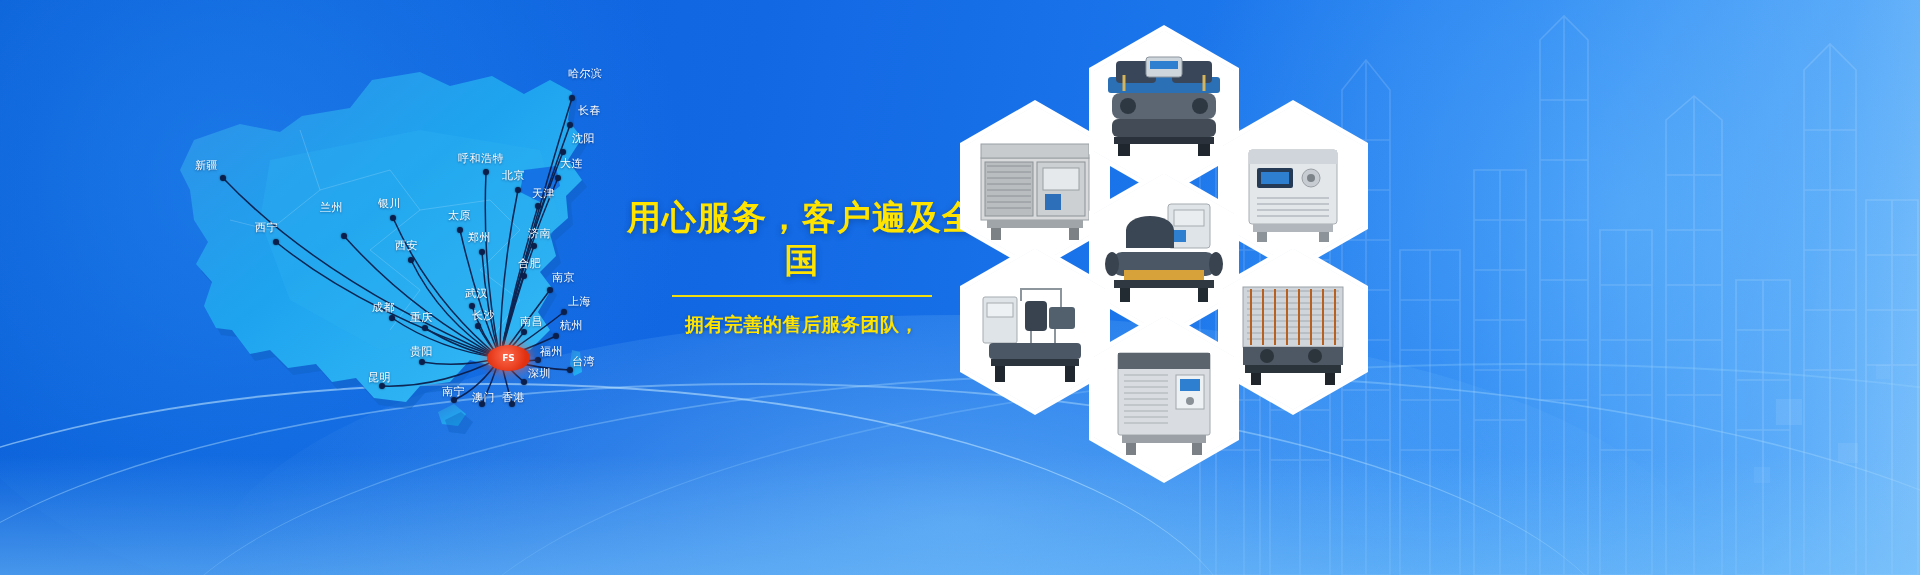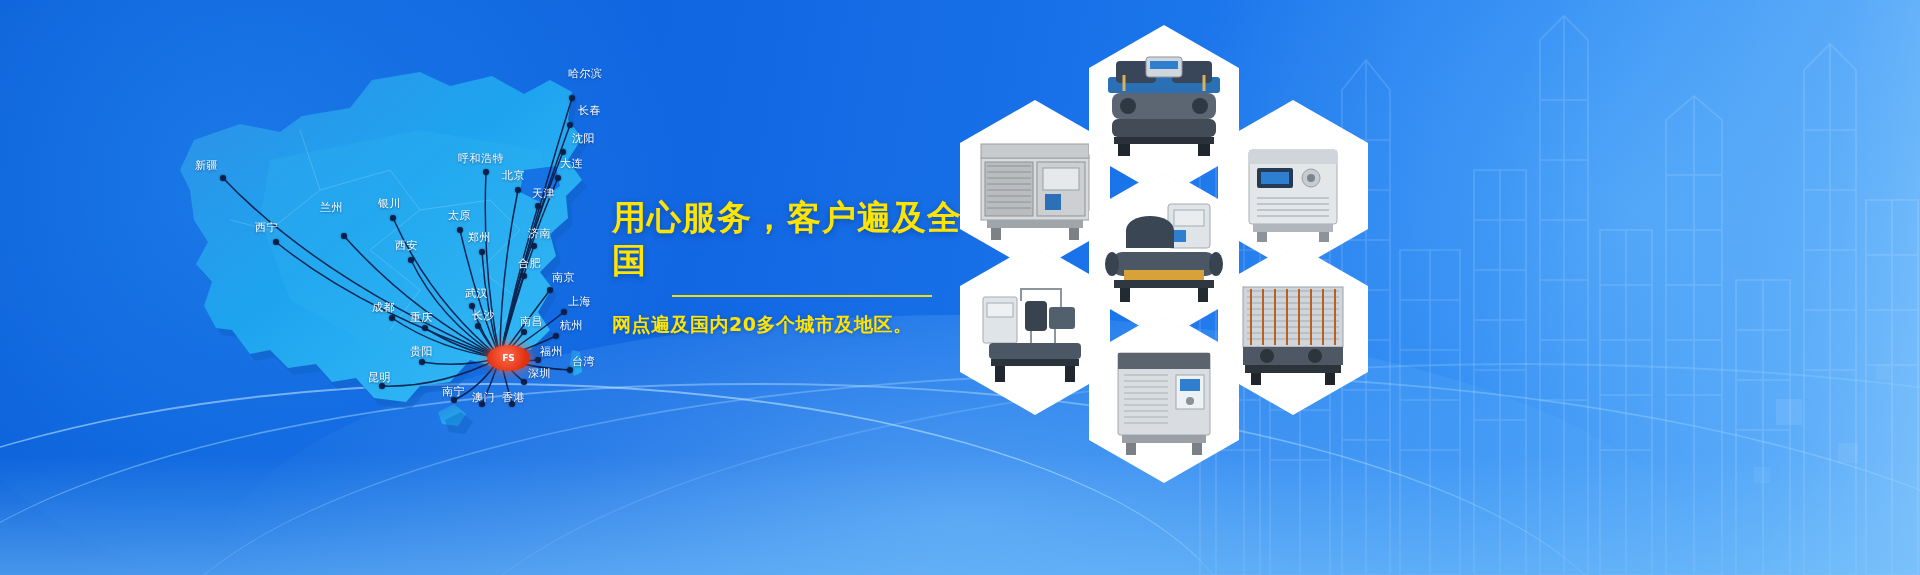--- a/index.html
+++ b/index.html
@@ -36,21 +36,21 @@
   .city{position:absolute;color:#ffffff;font-size:11px;line-height:1;white-space:nowrap;
     text-shadow:0 1px 2px rgba(0,30,80,.6);letter-spacing:.5px;}
   .dot{position:absolute;width:6px;height:6px;border-radius:50%;background:#0b1f4d;
     box-shadow:0 0 2px rgba(0,0,0,.6);}
   .hub{position:absolute;width:43px;height:26px;border-radius:50%;
     background:radial-gradient(circle at 45% 40%, #ff6a4d, #e03010 70%);
     box-shadow:0 0 12px rgba(255,90,50,.85);display:flex;align-items:center;justify-content:center;
     color:#fff;font-size:9px;font-weight:bold;}
 
   
-  .textblock{position:absolute;left:612px;top:196px;width:380px;}
+  .textblock{position:absolute;left:612px;top:196px;width:380px;text-align:center;}
   .headline{color:#ffe400;font-size:34px;font-weight:bold;letter-spacing:1px;line-height:1.25;
     text-shadow:0 2px 6px rgba(0,40,110,.45);}
   .divider{margin:14px auto 12px;width:260px;height:2px;background:#ffe400;opacity:.95;}
   .subline{color:#ffe400;font-size:19px;font-weight:bold;line-height:1.65;letter-spacing:.5px;
     text-shadow:0 1px 4px rgba(0,40,110,.4);}
 
   
   .hexes{position:absolute;left:960px;top:0;width:560px;height:575px;}
   .hex{position:absolute;width:150px;height:172px;
     clip-path:polygon(50% 0%,100% 25%,100% 75%,50% 100%,0% 75%,0% 25%);
@@ -239,21 +239,21 @@
       </div>
 
     <div class="hub" id="hub" style="left: 367px; top: 325px;">
       <span>FS</span>
     </div>
   </div>
 
   <div class="textblock">
     <div class="headline">用心服务，客户遍及全国</div>
     <div class="divider"></div>
-    <div class="subline">网点遍及国内20多个城市及地区。</div>
+    <div class="subline">拥有完善的售后服务团队，</div>
   </div>
 
   <div class="hexes">
 
     <div class="hex" style="left:0px;top:100px;">
       <div class="inner">
         <svg viewBox="0 0 140 161">
           <rect x="0" y="0" width="140" height="161" fill="#fff"></rect>
           <rect x="16" y="52" width="108" height="62" fill="#d8dadb" stroke="#9aa0a4"></rect>
           <rect x="20" y="56" width="48" height="54" fill="#b9bdc0" stroke="#8d9296"></rect>

